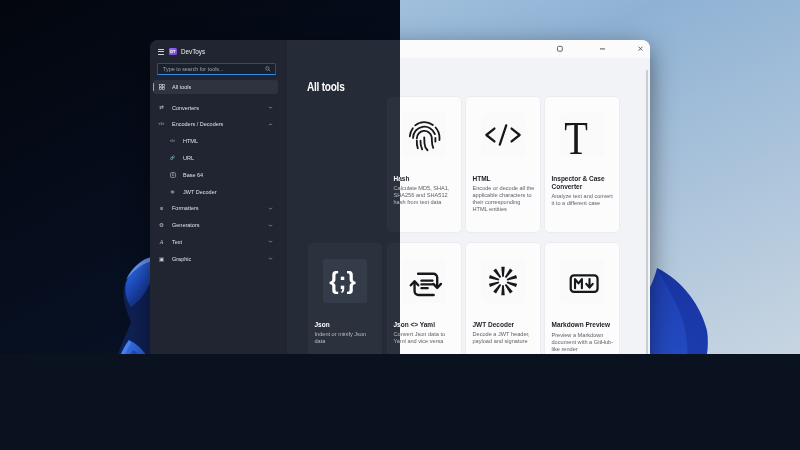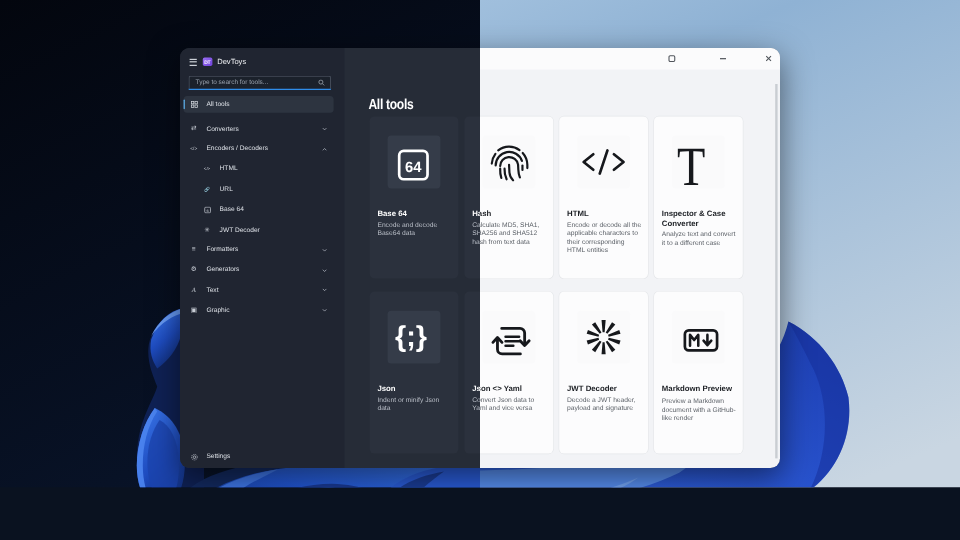--- a/index.html
+++ b/index.html
@@ -1,17 +1,17 @@
 <!DOCTYPE html>
 <html><head>
 <meta charset="utf-8">
 <style>
 * { margin:0; padding:0; box-sizing:border-box; }
 html,body { width:800px; height:450px; overflow:hidden; background:#0a1220; font-family:"Liberation Sans", sans-serif; }
-#stage { position:relative; width:800px; height:406px; overflow:hidden; }
+#stage { position:relative; width:800px; height:354px; overflow:hidden; }
 .abs { position:absolute; }
 
 
 #wallL { left:0; top:0; width:400px; height:450px; overflow:hidden; }
 #wallR { left:400px; top:0; width:400px; height:450px; overflow:hidden; }
 #wallR svg { margin-left:-400px; }
 
 
 #win { left:150px; top:40px; width:500px; height:350px; border-radius:8px; overflow:hidden;
        box-shadow:0 8px 26px rgba(0,0,0,0.5); }
@@ -166,33 +166,20 @@
         <path d="M400,386 C470,379 548,366 602,336" fill="none" stroke="#6b9ef5" stroke-width="2" opacity="0.5"></path>
       </g>
     </svg>
   </div>
 
   <div id="win" class="abs">
 
     <div class="layer dk">
       <div class="heading">All tools</div>
 
-      <div class="card row1 cc1">
-        <div class="iconpanel"></div>
-        <div class="icn" style="left:15px;top:16px;">
-          <svg width="41" height="41" viewBox="0 0 41 41">
-            <g transform="translate(-0.5,2.4)">
-                <rect x="9.5" y="9.5" width="22" height="22" rx="3.5" fill="none" class="st" stroke-width="2.1"></rect>
-            <text x="20.5" y="26" text-anchor="middle" font-family="Liberation Sans" font-size="11.5" font-weight="bold" class="fl">64</text>
-              </g>
-          </svg>
-        </div>
-        <div class="ctitle">Base 64</div>
-        <div class="cdesc">Encode and decode Base64 data</div>
-      </div>
       <div class="card row1 cc2">
         <div class="iconpanel"></div>
         <div class="icn" style="left:15px;top:16px;"><svg width="41" height="41" viewBox="0 0 41 41" class="fpr">
           <g fill="none" class="st" stroke-width="1.7" stroke-linecap="round" transform="translate(0.5,-1.8)">
             <path d="M6.8,23.5 a14,14 0 0 1 2.8,-7.5"></path>
             <path d="M11.8,13.3 a13.5,13.5 0 0 1 16.5,-0.3"></path>
             <path d="M30.8,15.3 a14,14 0 0 1 3.6,9.2 l0,2.5"></path>
             <path d="M9.8,25 a10.5,10.5 0 0 1 20.4,-3.5"></path>
             <path d="M30.6,25 l0,3.5"></path>
             <path d="M13.3,25.5 a7,7 0 0 1 13.9,-1.2 l0.2,4 a19,19 0 0 0 1.2,6"></path>

